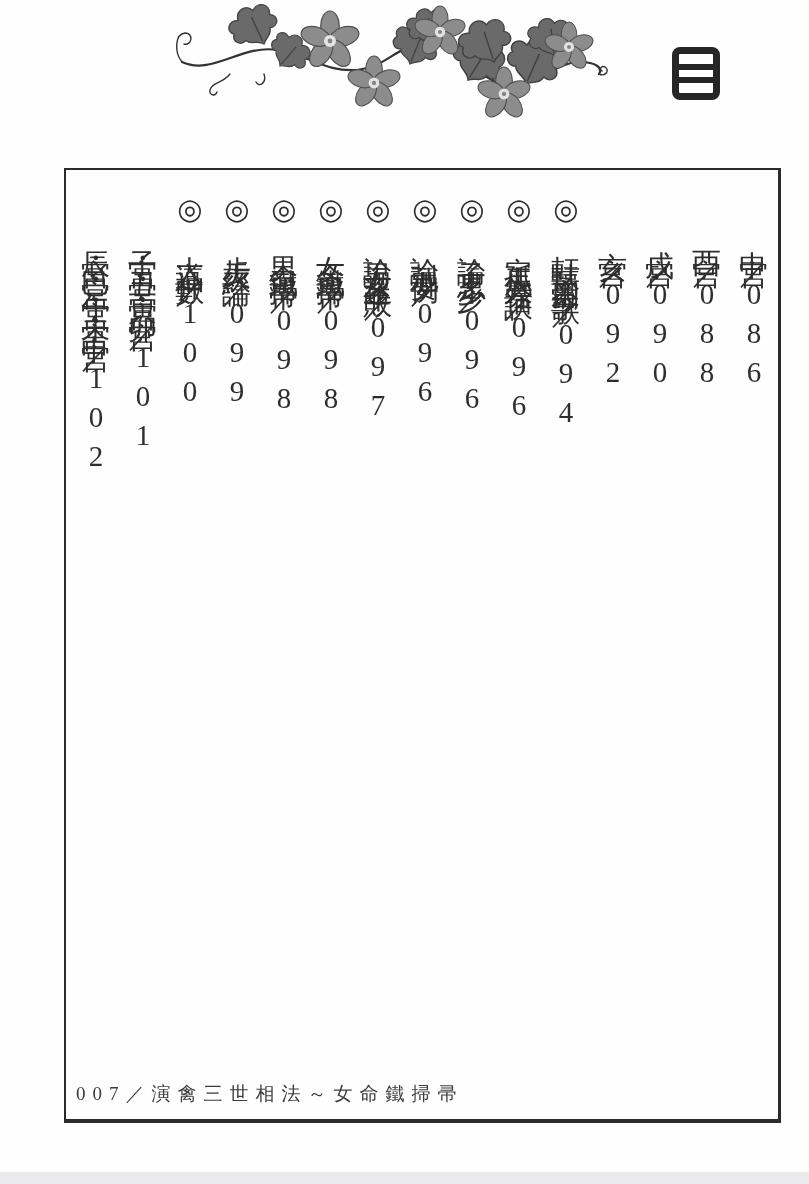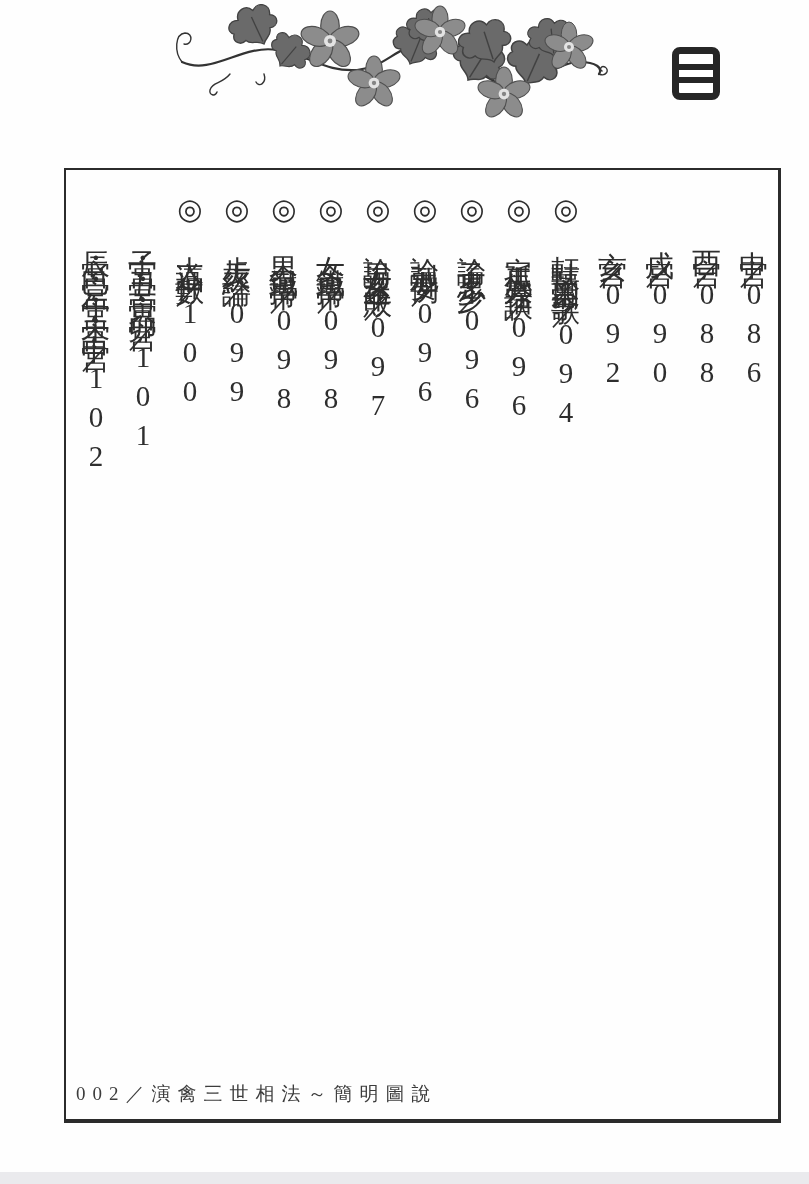--- a/index.html
+++ b/index.html
@@ -131,18 +131,18 @@
         <div class="toc-col">◎論男女逐年敗／097</div>
         <div class="toc-col">◎女命鐵掃帚／098</div>
         <div class="toc-col">◎男命鐵掃帚／098</div>
         <div class="toc-col">◎步天經論／099</div>
         <div class="toc-col">◎大道神數／100</div>
         <div class="toc-col no-marker">子宮・丑宮・寅宮・卯宮／101</div>
         <div class="toc-col no-marker">辰宮・巳宮・午宮・未宮・申宮／102</div>
       </div>
 
     <div class="footer">
-      <span>002</span><span>／</span><span>演禽三世相法～簡明圖說</span>
+      <span>007</span><span>／</span><span>演禽三世相法～女命鐵掃帚</span>
     </div>
   </div>
 
   <div class="bottom-strip"></div>
 </div>
 
 </body></html>

